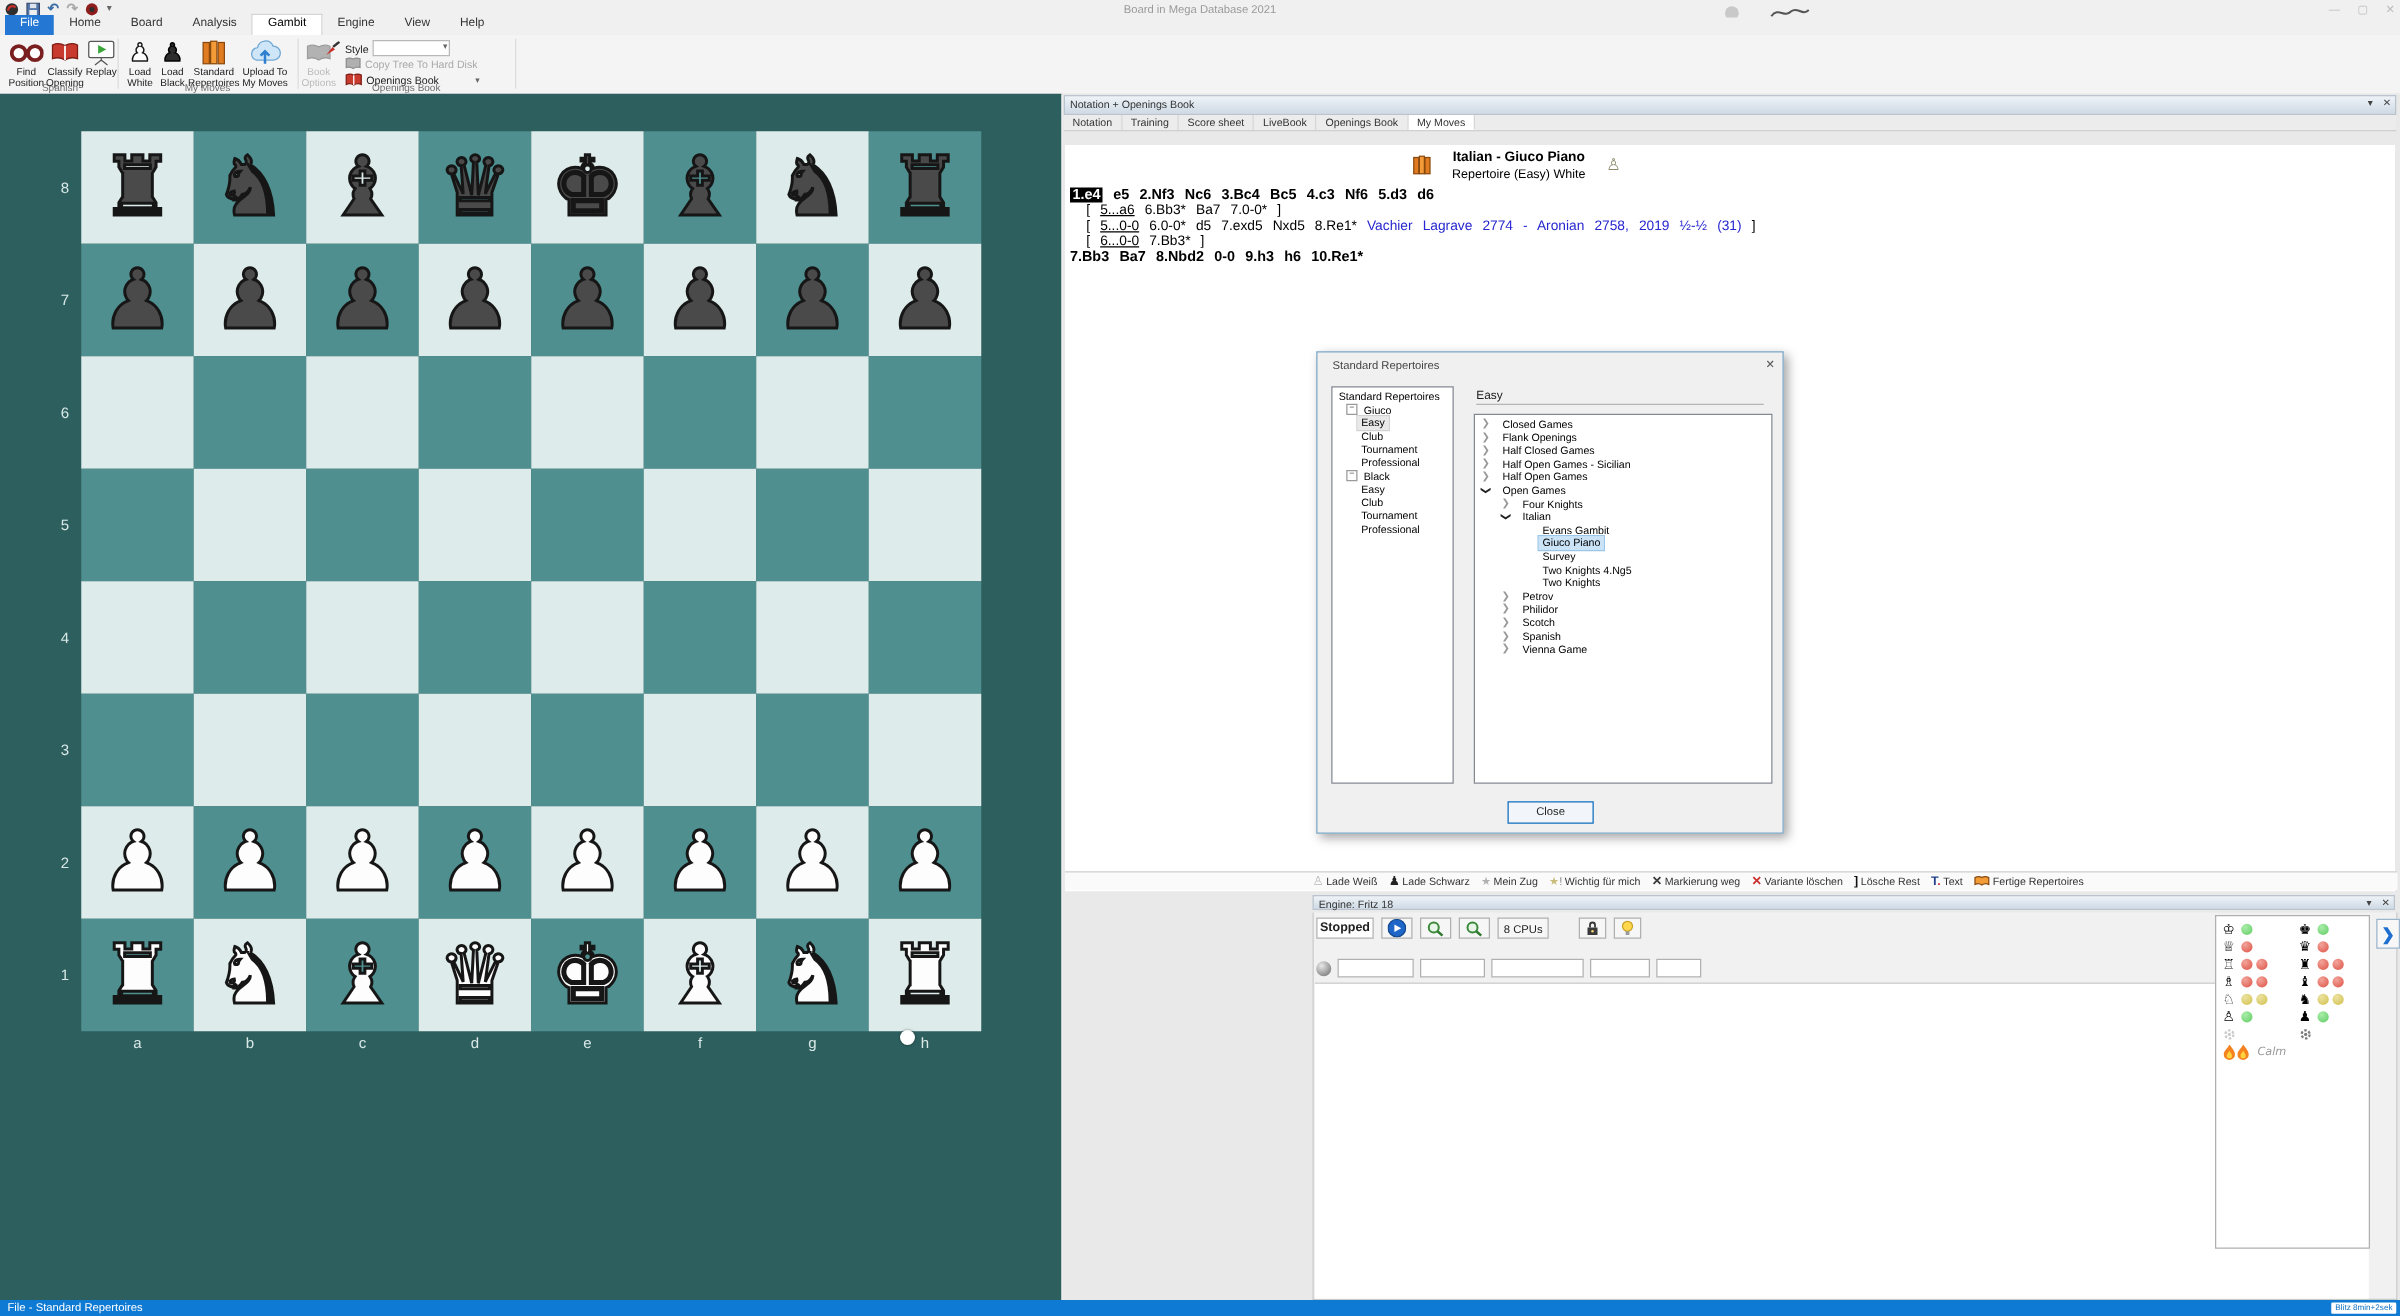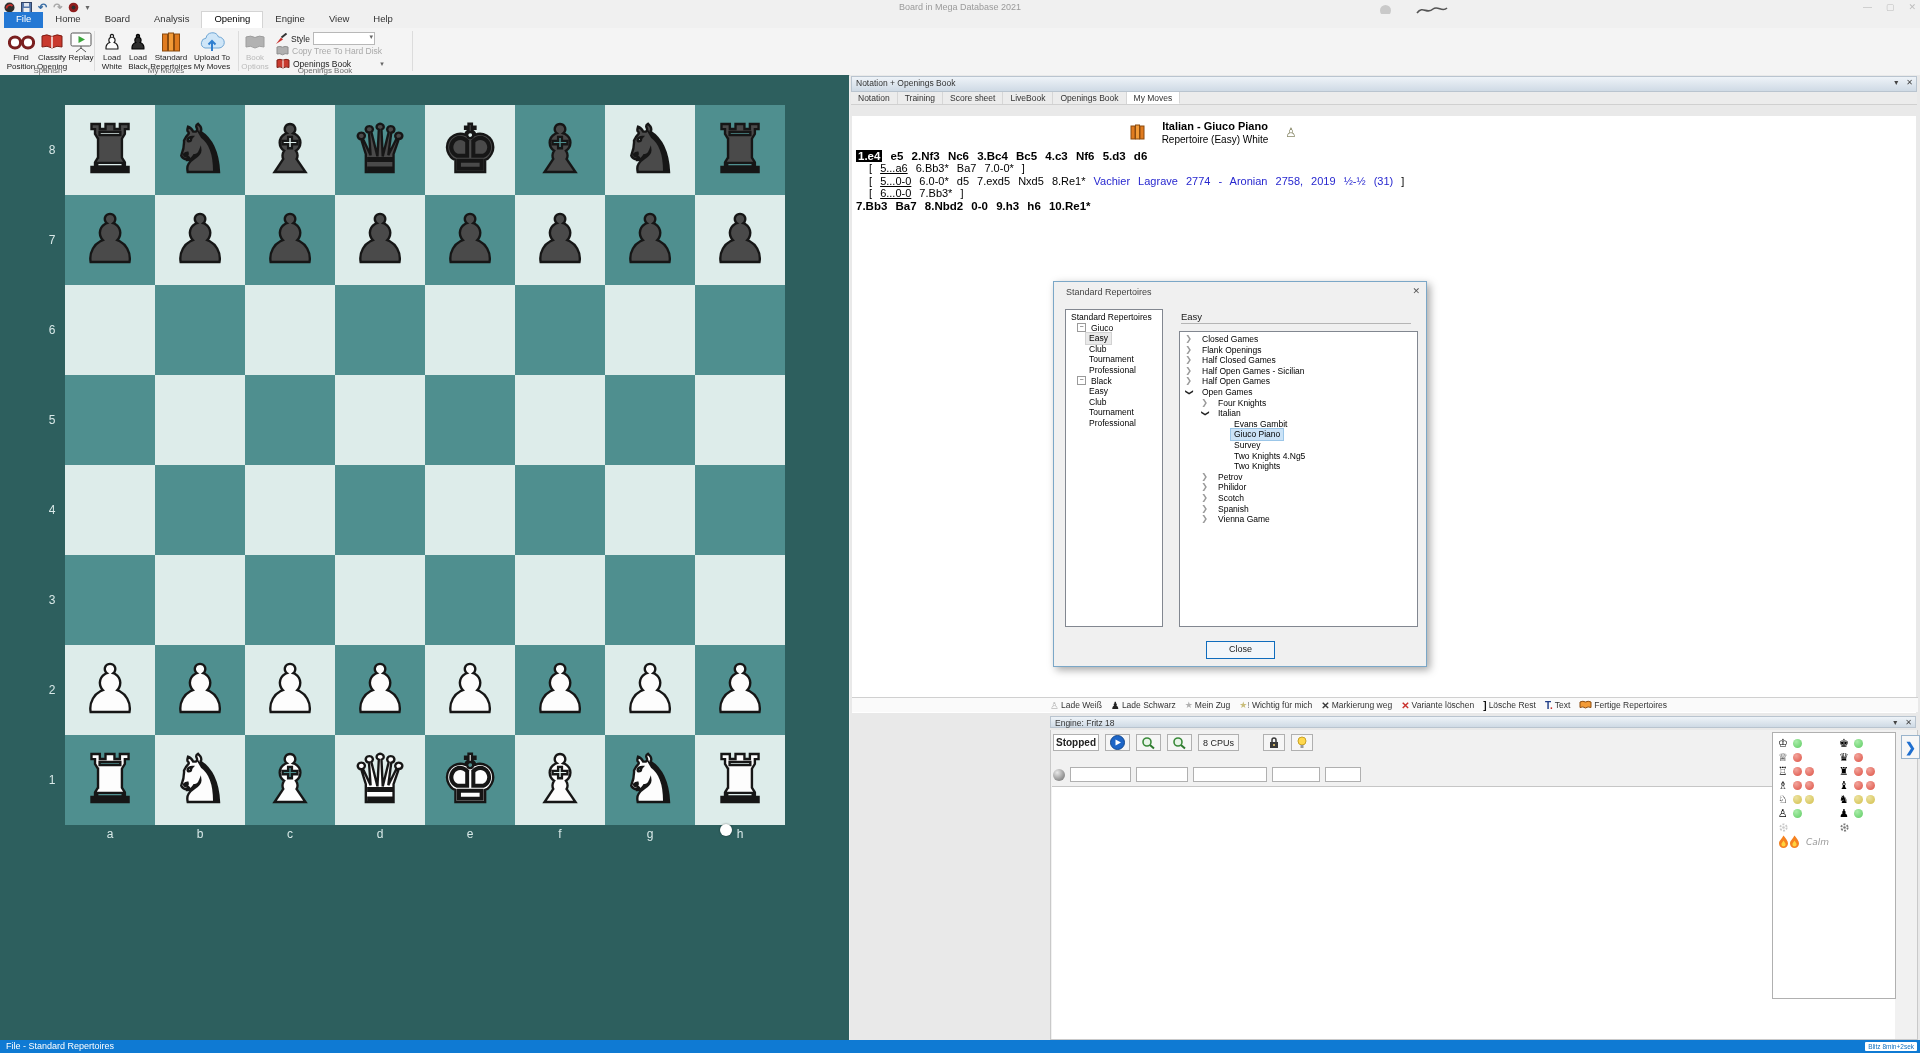--- a/index.html
+++ b/index.html
@@ -169,21 +169,21 @@
       <span>▢</span>
       <span>✕</span>
     </div>
   </div>
 
   <div id="ribbon-tabs">
       <div class="rtab file">File</div>
       <div class="rtab">Home</div>
       <div class="rtab">Board</div>
       <div class="rtab">Analysis</div>
-      <div class="rtab active">Opening</div>
+      <div class="rtab active">Gambit</div>
       <div class="rtab">Engine</div>
       <div class="rtab">View</div>
       <div class="rtab">Help</div>
     </div>
   <div id="ribbon">
       <div class="rbig" style="left: 6px; width: 30px;">
         <span class="ric">
           <svg width="27" height="17">
             <circle cx="7" cy="8.5" r="5.6" fill="#fff" stroke="#7a1f1f" stroke-width="3"></circle>
             <circle cx="20" cy="8.5" r="5.6" fill="#fff" stroke="#7a1f1f" stroke-width="3"></circle>
@@ -247,21 +247,21 @@
       <div class="rgrouplabel" style="left: 96px; width: 140px;">My Moves</div>
       <div class="rgroup-sep" style="left: 238px;"></div>
       <div class="rbig disabled" style="left: 240px; width: 30px;">
         <span class="ric">
           <svg width="22" height="17">
             <path d="M2 3 Q6.5 1 11 3.5 Q15.5 1 20 3 V13 Q15.5 11 11 14 Q6.5 11 2 13 Z" fill="#c9928c" stroke="#9a7a74"></path>
           </svg>
         </span>
         <span>Book Options</span>
       </div>
-      <div class="rsmallrow" style="left: 275px; top: 4px;">
+      <div class="rsmallrow" style="left: 260px; top: 4px;">
         <span>
           <svg width="13" height="12">
             <path d="M1 11 L6 4.5 L8 6.5 Z" fill="#c9302c"></path>
             <path d="M6.5 4.5 L11.5 0.5" stroke="#333" stroke-width="2"></path>
           </svg>
         </span>
         <span>Style</span>
         <span class="rcombo"></span>
       </div>
       <div class="rsmallrow disabled" style="left: 276px; top: 17px;">

